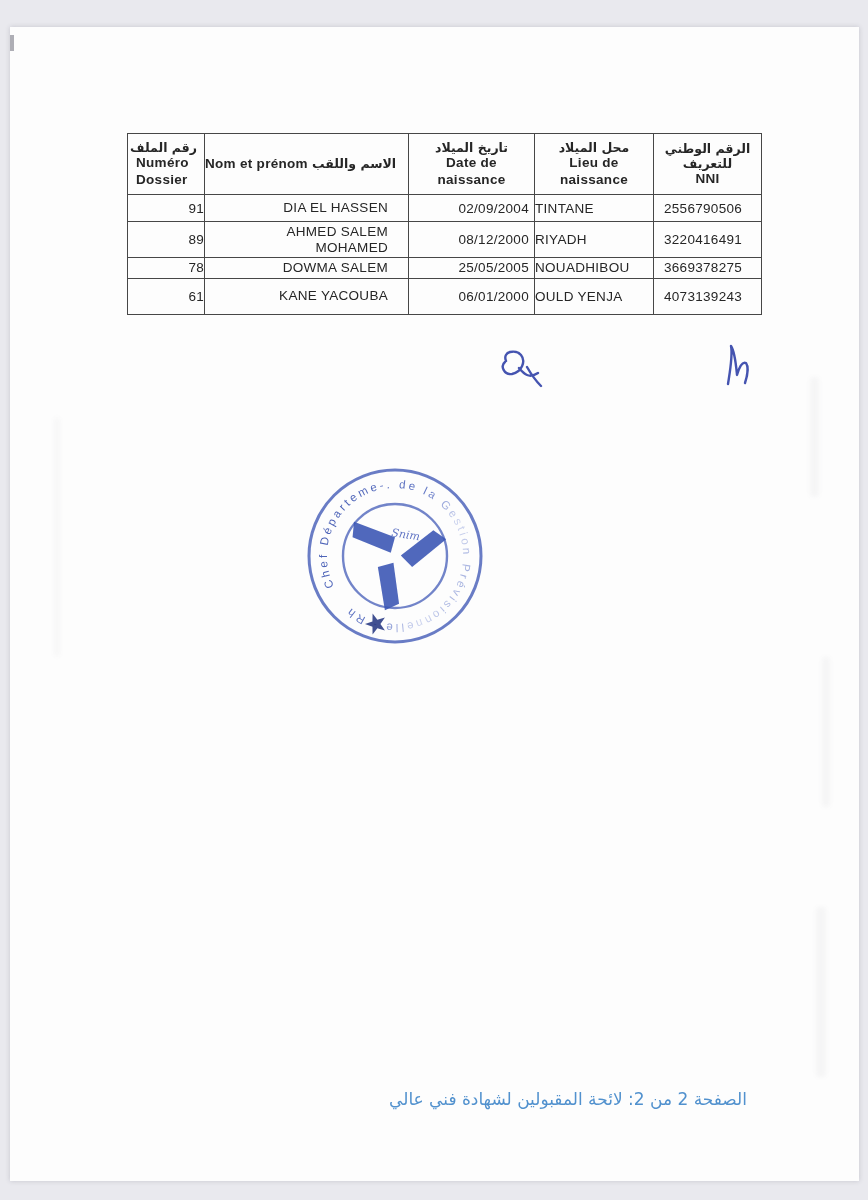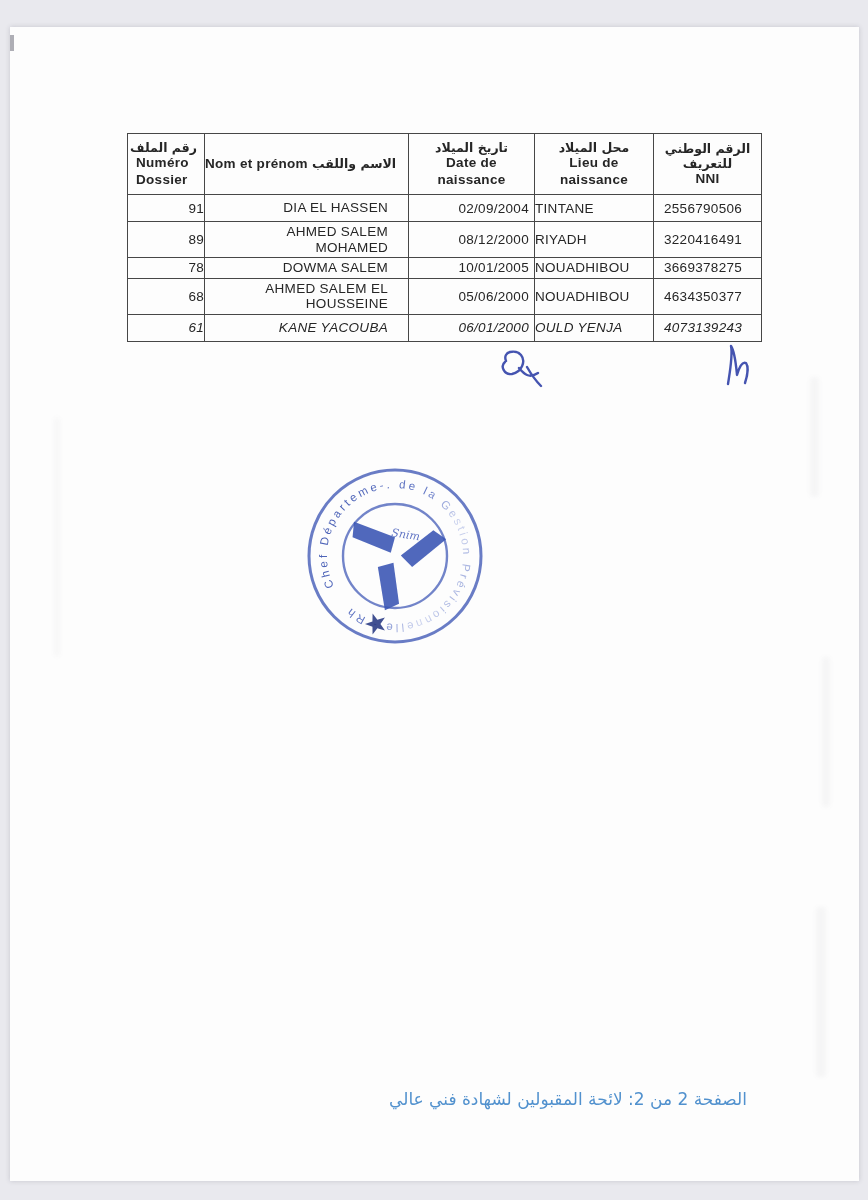--- a/index.html
+++ b/index.html
@@ -124,30 +124,23 @@
       <tr>
         <td class="c-num">89</td>
         <td class="c-name">AHMED SALEM MOHAMED</td>
         <td class="c-date">08/12/2000</td>
         <td class="c-pob">RIYADH</td>
         <td class="c-nni">3220416491</td>
       </tr>
       <tr>
         <td class="c-num">78</td>
         <td class="c-name">DOWMA SALEM</td>
-        <td class="c-date">10/01/2005</td>
+        <td class="c-date">25/05/2005</td>
         <td class="c-pob">NOUADHIBOU</td>
         <td class="c-nni">3669378275</td>
-      </tr>
-      <tr>
-        <td class="c-num">68</td>
-        <td class="c-name">AHMED SALEM EL HOUSSEINE</td>
-        <td class="c-date">05/06/2000</td>
-        <td class="c-pob">NOUADHIBOU</td>
-        <td class="c-nni">4634350377</td>
       </tr>
       <tr>
         <td class="c-num">61</td>
         <td class="c-name">KANE YACOUBA</td>
         <td class="c-date">06/01/2000</td>
         <td class="c-pob">OULD YENJA</td>
         <td class="c-nni">4073139243</td>
       </tr>
     </tbody>
   </table>

